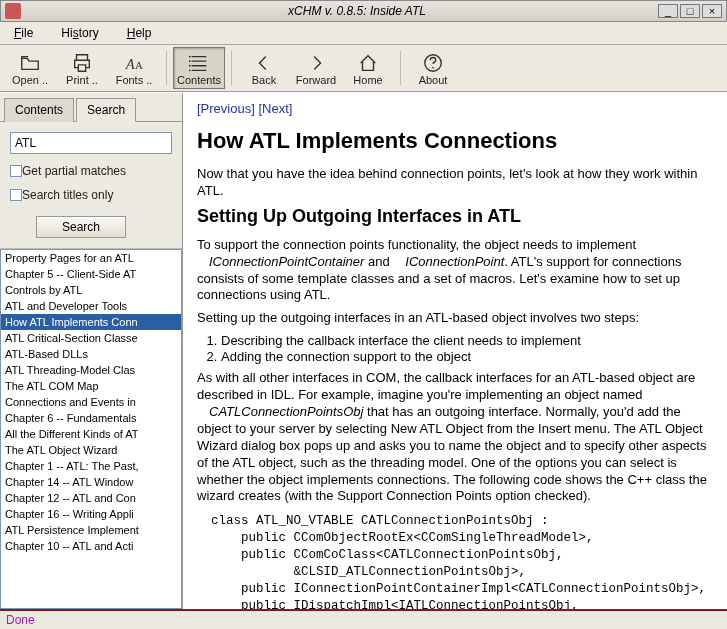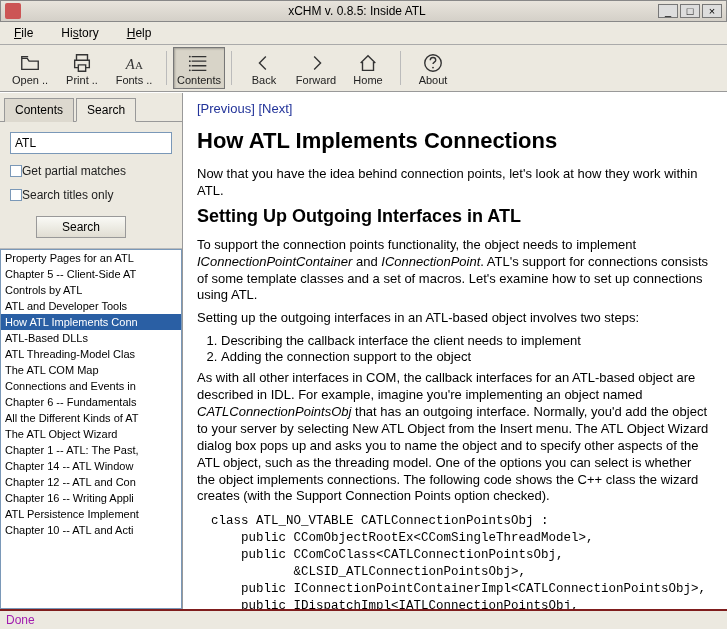--- a/index.html
+++ b/index.html
@@ -17,21 +17,21 @@
   .titlebar {
     background: linear-gradient(#e8e4dc,#d4d0c8);
     border: 1px solid #888;
     height: 22px;
     display: flex;
     align-items: center;
     font-size: 12px;
     position: relative;
   }
   .titlebar .ticon { width:16px; height:16px; margin:0 4px; background:#c55; border-radius:2px; }
-  .titlebar .title { position:absolute; left:0; right:13px; text-align:center; pointer-events:none;}
+  .titlebar .title { position:absolute; left:0; right:13px; text-align:center; pointer-events:none;font-style:italic;}
   .titlebar .winbtns { margin-left:auto; display:flex; gap:2px; padding-right:4px;}
   .winbtn { width:20px; height:14px; border:1px solid #777; background:#ddd; text-align:center; line-height:12px; font-size:11px; cursor:pointer;}
   .menubar {
     background:#ece9e0;
     border-bottom:1px solid #aaa;
     display:flex;
     gap:12px;
     padding:2px 6px;
     font-size:12px;
   }
@@ -150,21 +150,21 @@
     color:#000;
     min-height:0;
   }
   .content a { color:#223399; text-decoration:none;}
   .content .navlinks { font-size:13px; margin-bottom:12px;}
   .content h1 { font-size:22px; font-weight:bold; margin:8px 0 12px;}
   .content h2 { font-size:18px; font-weight:bold; margin:6px 0 10px;}
   .content p { margin:6px 0; line-height:1.3; font-size:13px;}
   .content ol { margin:4px 0 6px 24px; padding:0;}
   .content li { margin:1px 0;}
-  .content i { }
+  .content i { margin-left:12px;}
   .content pre {
     font-family: "Courier New", monospace;
     font-size:12.5px;
     white-space:pre;
     margin:8px 0 0 14px;
     line-height:1.35;
   }
   .statusbar {
     height:20px;
     border-top:2px solid #7f1d1d;
@@ -276,20 +276,21 @@
       </div>
       <div class="searchbtn">Search</div>
     </div>
     <div class="resultbox">
       <div class="results" id="results">
           <div class="item">Property Pages for an ATL</div>
           <div class="item">Chapter 5 -- Client-Side AT</div>
           <div class="item">Controls by ATL</div>
           <div class="item">ATL and Developer Tools</div>
           <div class="item sel">How ATL Implements Conn</div>
+          <div class="item">ATL Critical-Section Classe</div>
           <div class="item">ATL-Based DLLs</div>
           <div class="item">ATL Threading-Model Clas</div>
           <div class="item">The ATL COM Map</div>
           <div class="item">Connections and Events in</div>
           <div class="item">Chapter 6 -- Fundamentals</div>
           <div class="item">All the Different Kinds of AT</div>
           <div class="item">The ATL Object Wizard</div>
           <div class="item">Chapter 1 -- ATL: The Past,</div>
           <div class="item">Chapter 14 -- ATL Window</div>
           <div class="item">Chapter 12 -- ATL and Con</div>

